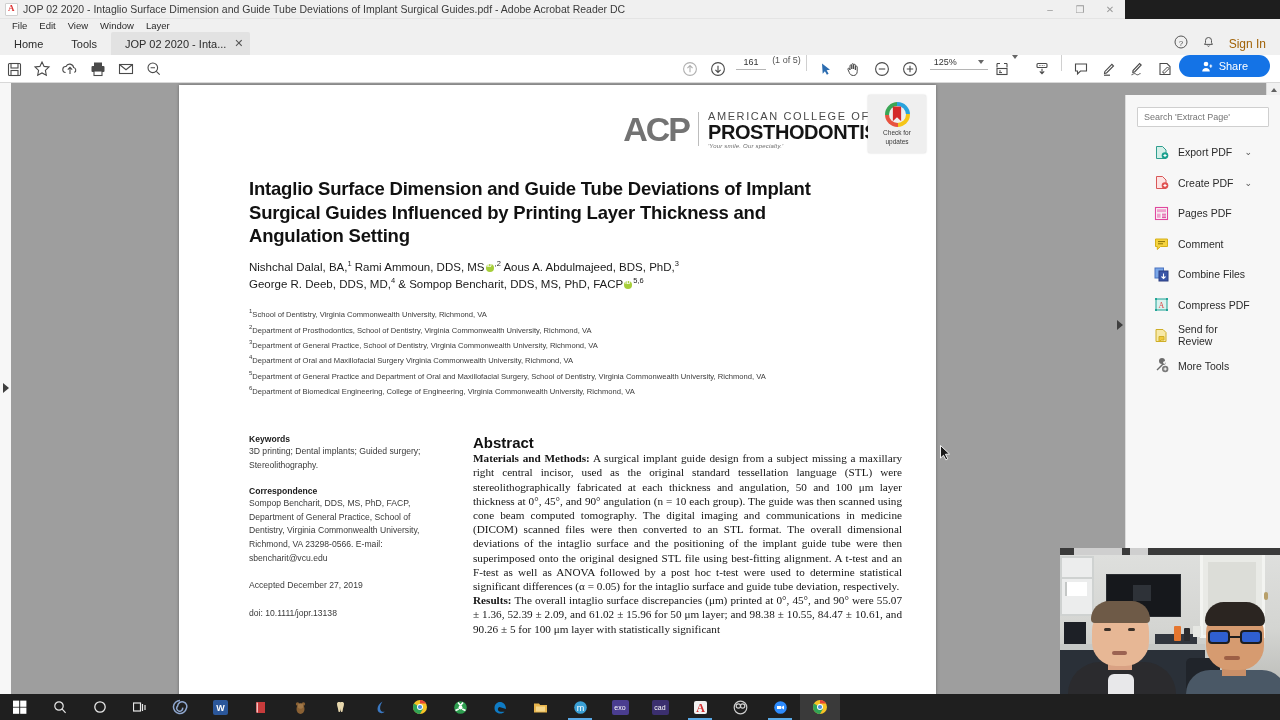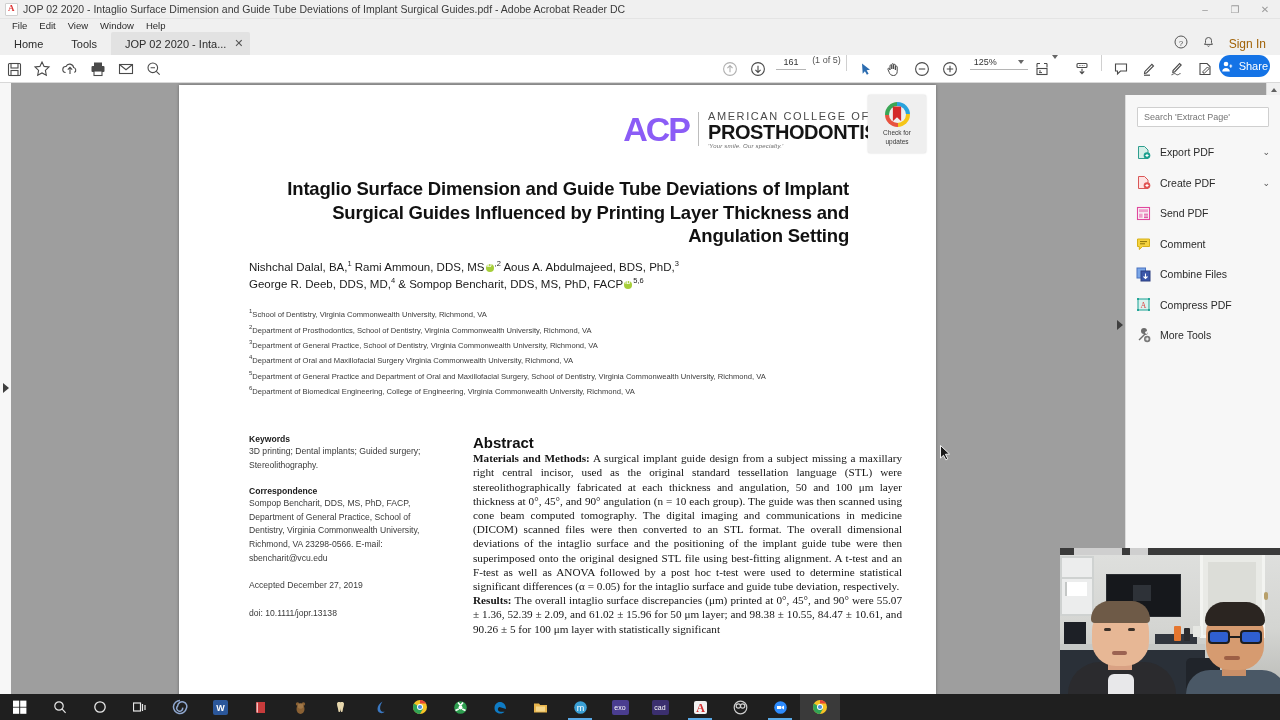--- a/index.html
+++ b/index.html
@@ -6,21 +6,21 @@
   html,body { width:1280px; height:720px; overflow:hidden; }
   body {
     font-family: "Liberation Sans", sans-serif;
     background:#1e1e1e;
     -webkit-font-smoothing: antialiased;
   }
   .app { position:relative; width:1280px; height:720px; }
 
   
   .titlebar{
-    position:absolute; top:0; left:0; width:1280px; height:19px;
+    position:absolute; top:0; left:0; width:1125px; height:19px;
     background:#f0f0f0; display:flex; align-items:center;
     border-bottom:1px solid #e4e4e4;
   }
   .tb-icon{
     width:13px; height:13px; margin-left:5px; margin-right:5px;
     background:#ffffff; border:1px solid #d0d0d0; border-radius:1px;
     position:relative; flex:none;
   }
   .tb-icon:after{
     content:"A"; position:absolute; left:2px; top:-1px;
@@ -81,21 +81,21 @@
   }
   .pagecount{ font-size:9px; color:#555; margin-left:6px; }
   .zoomsel{
     display:flex; align-items:center; border-bottom:1px solid #b5b5b5;
     height:15px; padding:0 4px; margin-left:6px; min-width:58px; justify-content:space-between;
   }
   .zoomsel .v{ font-size:9px; color:#333; }
   .caret{ width:0;height:0;border-left:3px solid transparent;border-right:3px solid transparent;border-top:4px solid #666; }
   .share-btn{
     margin-left:auto; margin-right:10px; background:#1473e6; color:#fff;
-    border-radius:12px; height:22px; padding:0 2px; display:flex; align-items:center;
+    border-radius:12px; height:22px; padding:0 22px; display:flex; align-items:center;
     gap:5px; font-size:11px;
   }
 
   
   .workspace{ position:absolute; top:83px; left:0; width:1280px; height:611px; background:#9e9e9e; }
   .navrail{ position:absolute; left:0; top:0; width:11px; height:611px; background:#f7f7f7; }
   .navrail .arrow{
     position:absolute; left:3px; top:300px;
     width:0;height:0;border-top:5px solid transparent;border-bottom:5px solid transparent;
     border-left:6px solid #3f3f3f;
@@ -105,21 +105,21 @@
   .page{
     position:absolute; left:168px; top:2px; width:757px; height:620px;
     background:#ffffff; box-shadow:0 0 3px rgba(0,0,0,.35);
     padding:18px 34px 0 70px;
   }
 
   
   .logorow{ display:flex; align-items:center; justify-content:flex-end; height:52px; position:relative; }
   .acp{ display:flex; align-items:center; }
   .acp-mark{
-    font-family:"Liberation Sans", sans-serif; font-size:34px; font-weight:bold; color:#8b5cf6;
+    font-family:"Liberation Sans", sans-serif; font-size:34px; font-weight:bold; color:#737373;
     letter-spacing:-2px; line-height:1;
   }
   .acp-div{ width:1px; height:34px; background:#bdbdbd; margin:0 9px; }
   .acp-txt .l1{ font-size:11px; letter-spacing:1.6px; color:#4a4a4a; }
   .acp-txt .l2{ font-size:20px; font-weight:bold; letter-spacing:-0.4px; color:#151515; line-height:1.05; }
   .acp-txt .l3{ font-size:6px; font-style:italic; color:#6a6a6a; letter-spacing:.2px; }
   .checkupd{
     position:absolute; right:-24px; top:-8px; width:58px; height:58px; background:#efefef;
     display:flex; flex-direction:column; align-items:center; justify-content:center;
     border-radius:2px; box-shadow:0 0 2px rgba(0,0,0,.2);
@@ -132,21 +132,21 @@
   .cu-ring:after{ content:""; position:absolute; inset:4px; background:#efefef; border-radius:50%; }
   .cu-bm{
     position:absolute; left:50%; top:4px; transform:translateX(-50%);
     width:9px;height:15px;background:#d42a2a; z-index:2;
     clip-path:polygon(0 0,100% 0,100% 100%,50% 72%,0 100%);
   }
   .cu-txt{ font-size:6.5px; color:#3a3a3a; text-align:center; line-height:1.25; }
 
   .doctitle{
     font-size:18.5px; font-weight:bold; color:#111; line-height:1.28;
-    letter-spacing:-0.2px; margin-top:22px; max-width:600px;text-align:right;
+    letter-spacing:-0.2px; margin-top:22px; max-width:600px;
   }
   .authors{ font-size:11.5px; color:#1a1a1a; line-height:1.38; margin-top:11px; }
   .authors sup{ font-size:7.5px; }
   .orcid{
     display:inline-block; width:8px;height:8px;border-radius:50%;
     background:#a6ce39; position:relative; top:1px; margin:0 1px;
   }
   .orcid:after{ content:"iD"; position:absolute; left:1px; top:-2px; font-size:5px; color:#fff; font-weight:bold; }
   .affils{ margin-top:14px; font-size:7.6px; color:#3a3a3a; line-height:1.68; }
   .affils sup{ font-size:6px; }
@@ -181,21 +181,21 @@
   }
   .rp-search{
     margin:12px 11px 0 11px; height:20px; border:1px solid #cfcfcf; background:#fff;
     display:flex; align-items:center; padding:0 6px; border-radius:1px;
   }
   .rp-search input{
     border:none; outline:none; width:100%; font-size:9px; color:#6e6e6e;
     font-family:"Liberation Sans",sans-serif; background:transparent;
   }
   .rp-list{ margin-top:10px; }
-  .rp-item{ height:30.5px; display:flex; align-items:center; padding:0 10px; gap:9px; }
+  .rp-item{ height:30.5px; display:flex; align-items:center; padding:0 28px; gap:9px; }
   .rp-ico{ width:15px; height:15px; flex:none; position:relative; }
   .rp-lbl{ font-size:10.5px; color:#2b2b2b; flex:1; }
   .rp-chev{ font-size:9px; color:#555; }
 
   
   .cursor{ position:absolute; left:940px; top:445px; width:11px; height:16px; }
 
   
   .webcam{
     position:absolute; left:1060px; top:548px; width:220px; height:146px;
@@ -264,21 +264,21 @@
       <div class="tb-btn">❐</div>
       <div class="tb-btn close">✕</div>
     </div>
   </div>
 
   <div class="menubar">
     <div class="menu-item">File</div>
     <div class="menu-item">Edit</div>
     <div class="menu-item">View</div>
     <div class="menu-item">Window</div>
-    <div class="menu-item">Help</div>
+    <div class="menu-item">Layer</div>
   </div>
 
   <div class="tabstrip">
     <div class="tabitem">Home</div>
     <div class="tabitem">Tools</div>
     <div class="tabitem doc">
       <span class="lbl">JOP 02 2020 - Inta...</span>
       <span class="tab-close">✕</span>
     </div>
     <div class="tb-right">
@@ -551,21 +551,21 @@
 
       <div class="rp-item">
         <span class="rp-ico">
           <svg width="15" height="15" viewBox="0 0 15 15">
               <rect x="1.5" y="1.5" width="12" height="12" fill="none" stroke="#e0479e" stroke-width="1.1"></rect>
               <rect x="3" y="3.2" width="9" height="3" fill="#f0a0cc"></rect>
               <rect x="3" y="7.6" width="3.6" height="4.2" fill="#f0a0cc"></rect>
               <path d="M8 8.2h4M8 10h4M8 11.6h4" stroke="#e0479e" stroke-width="1"></path>
             </svg>
         </span>
-        <span class="rp-lbl">Send PDF</span>
+        <span class="rp-lbl">Pages PDF</span>
       </div>
 
       <div class="rp-item">
         <span class="rp-ico">
           <svg width="15" height="15" viewBox="0 0 15 15">
               <path d="M1.5 3h12v7.5h-7l-3.2 3v-3h-1.8z" fill="#f5d33f" stroke="#d6b018" stroke-width="1"></path>
               <path d="M4 5.6h7M4 7.8h5" stroke="#8a7207" stroke-width="1"></path>
             </svg>
         </span>
         <span class="rp-lbl">Comment</span>
@@ -590,20 +590,29 @@
           <svg width="15" height="15" viewBox="0 0 15 15">
               <rect x="2" y="2" width="11" height="11" fill="#d9f2ee" stroke="#1aa193" stroke-width="1"></rect>
               <path d="M1 2h2M12 2h2M1 13h2M12 13h2M2 1v2M13 1v2M2 12v2M13 12v2" stroke="#1aa193" stroke-width="1.3"></path>
               <text x="7.5" y="11" font-size="8" fill="#d44" text-anchor="middle" font-family="Liberation Serif">A</text>
             </svg>
         </span>
         <span class="rp-lbl">Compress PDF</span>
       </div>
 
 
+      <div class="rp-item">
+        <span class="rp-ico">
+          <svg width="15" height="15" viewBox="0 0 15 15">
+              <path d="M2 1.5h7l3 3v9h-10z" fill="#f7e9a8" stroke="#cfae27" stroke-width="1"></path>
+              <path d="M5 8.5h5v3.5h-3l-2 2z" fill="#f0c93c" stroke="#cfae27" stroke-width="1"></path>
+            </svg>
+        </span>
+        <span class="rp-lbl">Send for Review</span>
+      </div>
 
       <div class="rp-item">
         <span class="rp-ico">
           <svg width="15" height="15" viewBox="0 0 15 15">
               <path d="M2.5 11.5l5.5-5.5a3 3 0 1 1 3-3l-2 1 .4 1.6 1.6.4 1-2a3 3 0 0 1-3 3l-5.5 5.5z" fill="#6c6c6c"></path>
               <circle cx="11.2" cy="11" r="3.2" fill="#7a7a7a"></circle>
               <path d="M11.2 9.4v3.2M9.6 11h3.2" stroke="#fff" stroke-width="1"></path>
             </svg>
         </span>
         <span class="rp-lbl">More Tools</span>

